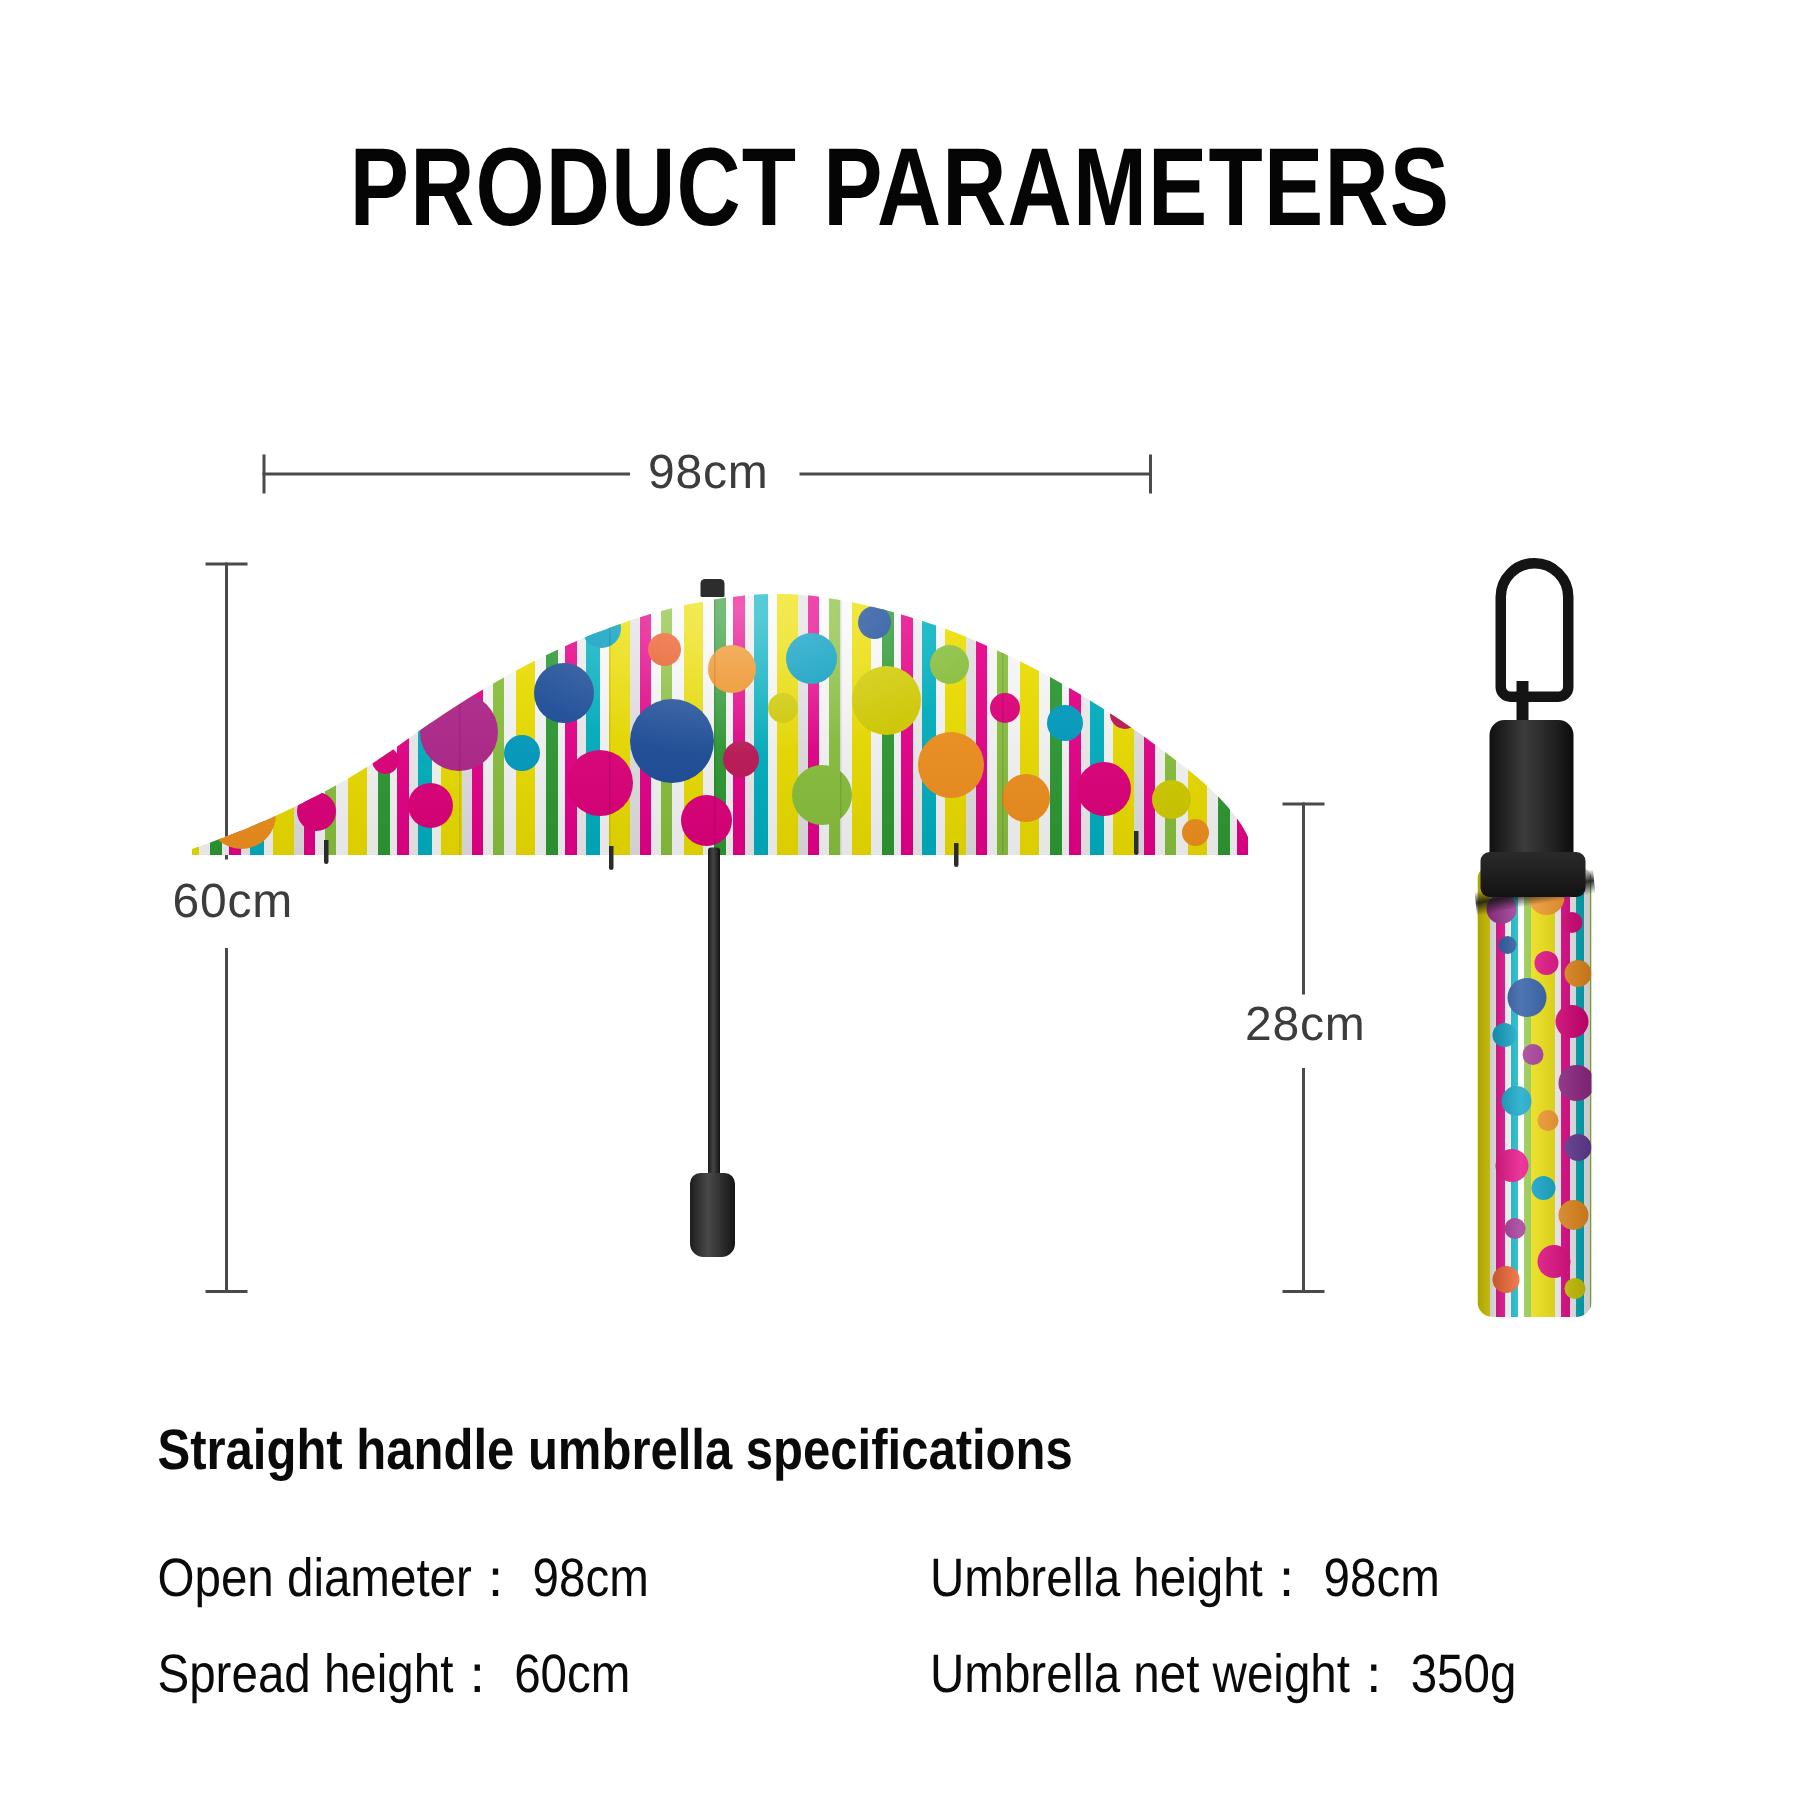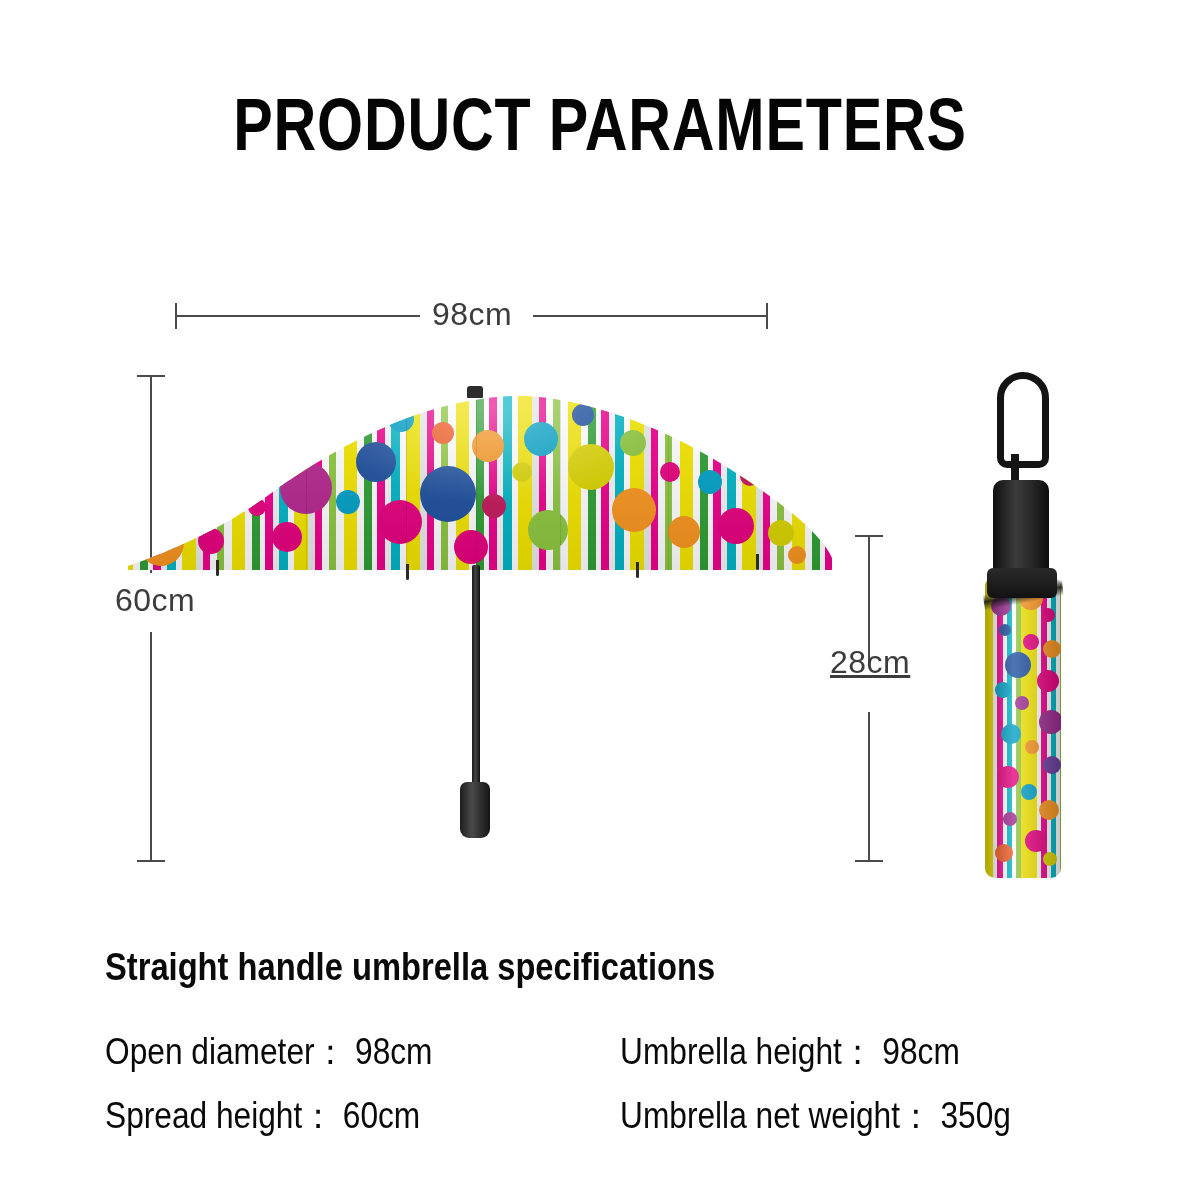--- a/index.html
+++ b/index.html
@@ -295,21 +295,21 @@
     <div class="dim-cap-h" style="left:137px; top:375px;"></div>
     <div class="dim-line-v" style="left:150px; top:375px; height:198px;"></div>
     <div class="dim-label" style="left:115px; top:582px;">60cm</div>
     <div class="dim-line-v" style="left:150px; top:632px; height:230px;"></div>
     <div class="dim-cap-h" style="left:137px; top:860px;"></div>
   </div>
 
   <div>
     <div class="dim-cap-h" style="left:855px; top:535px;"></div>
     <div class="dim-line-v" style="left:868px; top:535px; height:128px;"></div>
-    <div class="dim-label" style="left:830px; top:644px;text-decoration:underline;">28cm</div>
+    <div class="dim-label" style="left:830px; top:664px;">28cm</div>
     <div class="dim-line-v" style="left:868px; top:712px; height:150px;"></div>
     <div class="dim-cap-h" style="left:855px; top:860px;"></div>
   </div>
 
   <div id="open-umbrella">
 
     <div class="canopy-wrap">
       <div class="canopy-clip">
         <div class="stripes"></div>
 

